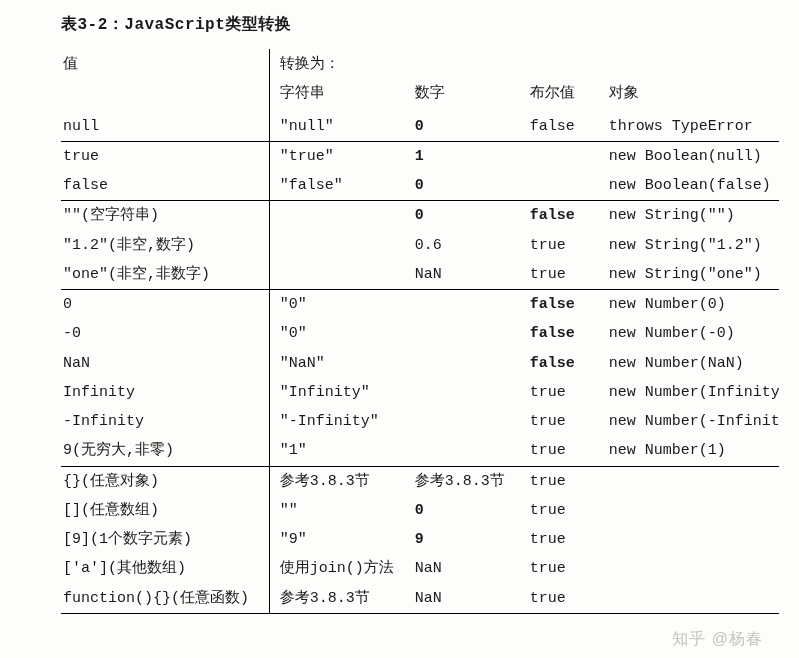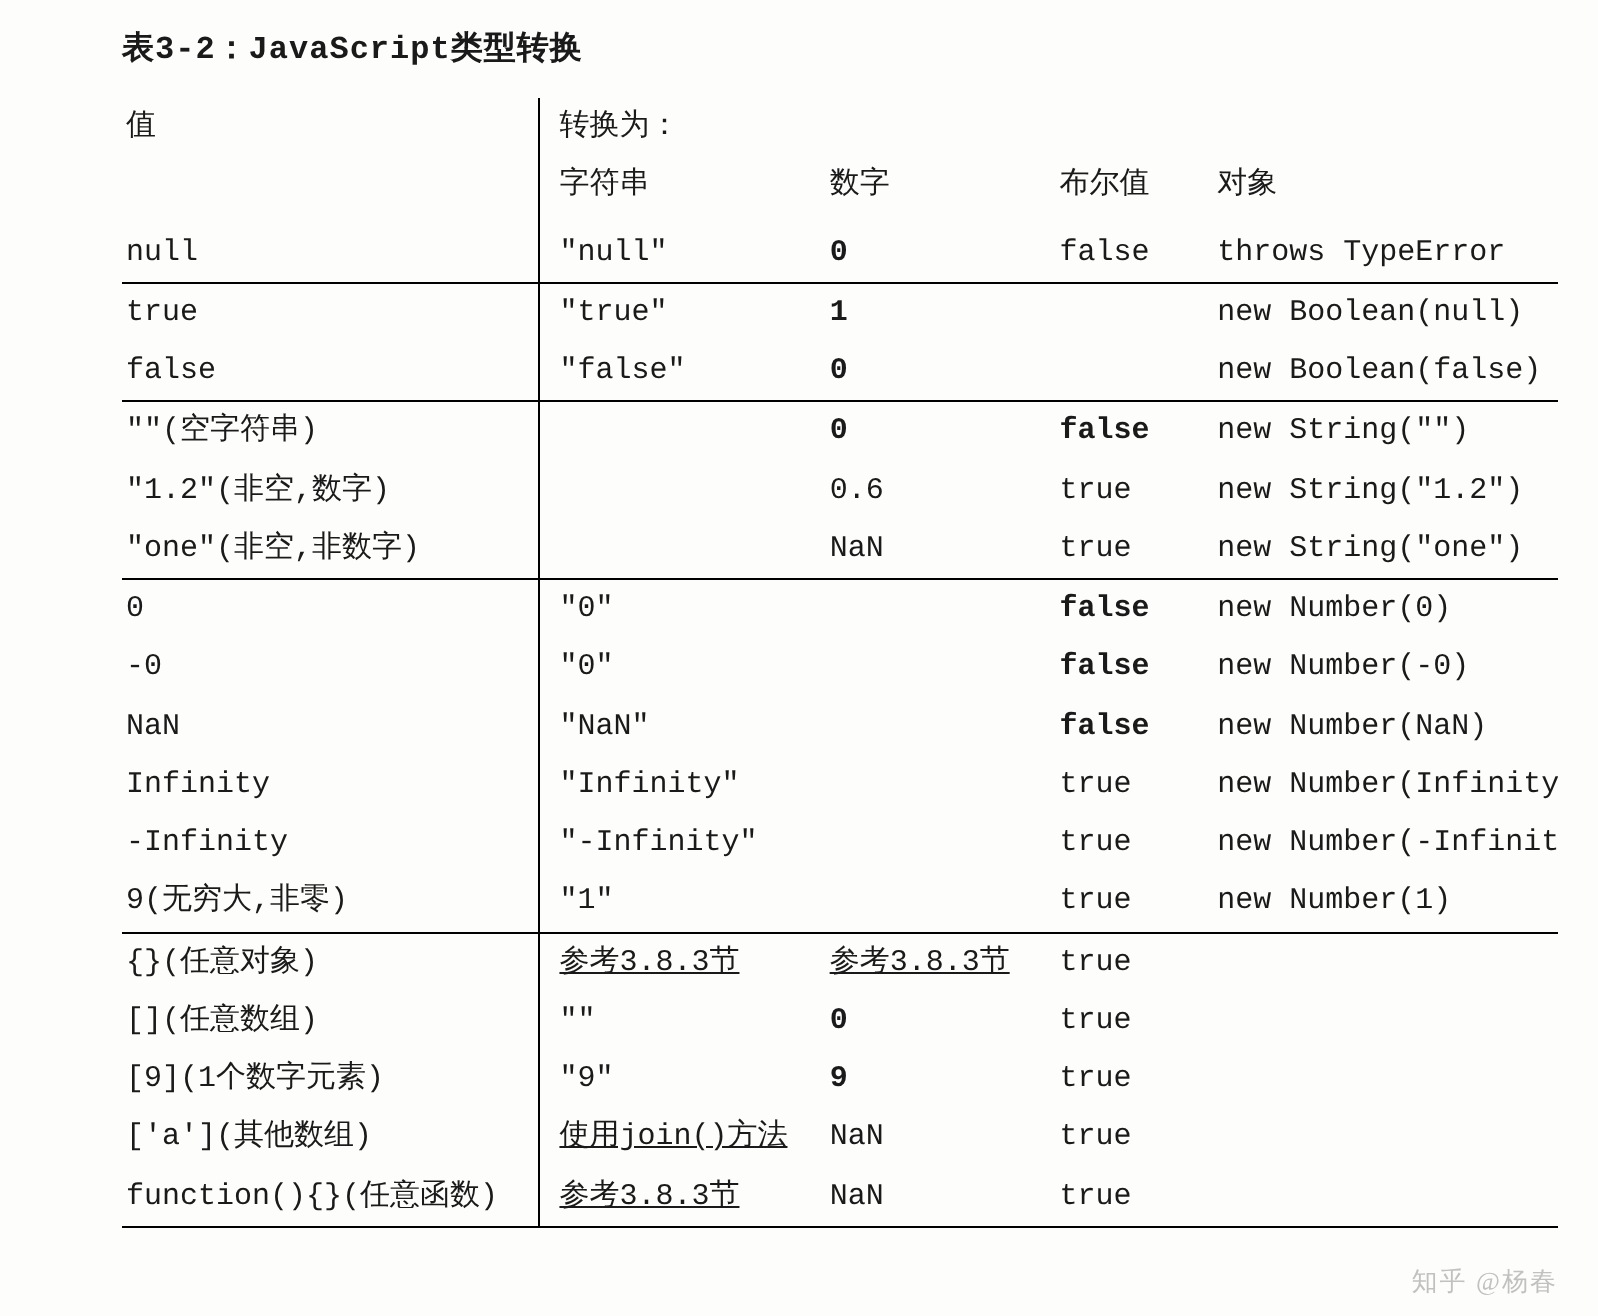--- a/index.html
+++ b/index.html
@@ -49,27 +49,27 @@
     font-weight: 400;
   }
   .vdiv {
     border-left: 1.2px solid #000;
     padding-left: 10px !important;
   }
   .section-sep td {
     border-top: 1.2px solid #000;
   }
   .bold { font-weight: 700; }
-  .cn { font-family: "SimSun", "Songti SC", serif; text-decoration: underline; }
+  .cn { font-family: "SimSun", "Songti SC", serif; }
   .watermark {
     position: absolute;
-    right: 20px;
+    right: 36px;
     bottom: 8px;
-    font-family: Liberation Serif, serif;
-    font-size: 13px;
+    font-family: Liberation Sans, sans-serif;
+    font-size: 16px;
     color: rgba(120,120,120,0.45);
     letter-spacing: 1px;
   }
 </style>
 </head>
 <body>
 
 <div class="page">
 
   <div class="table-title">表3-2：JavaScript类型转换</div>

